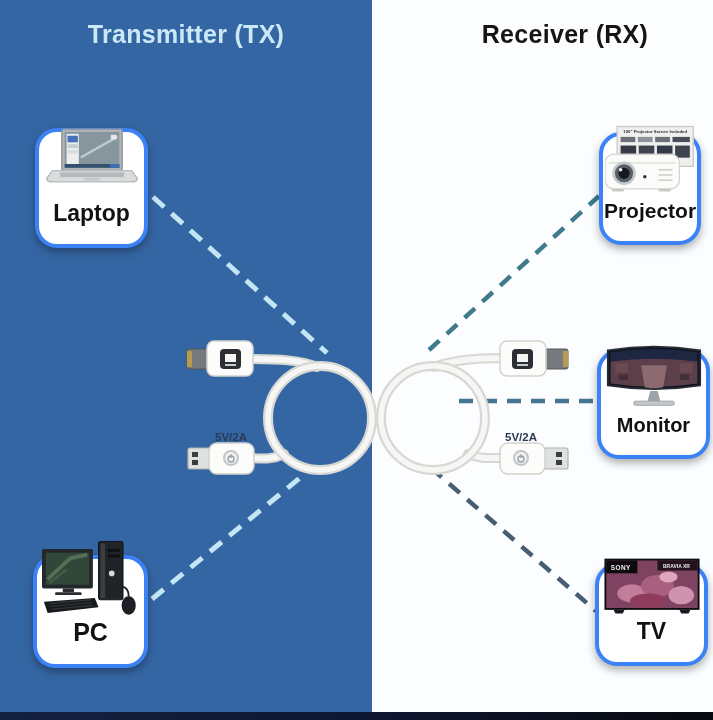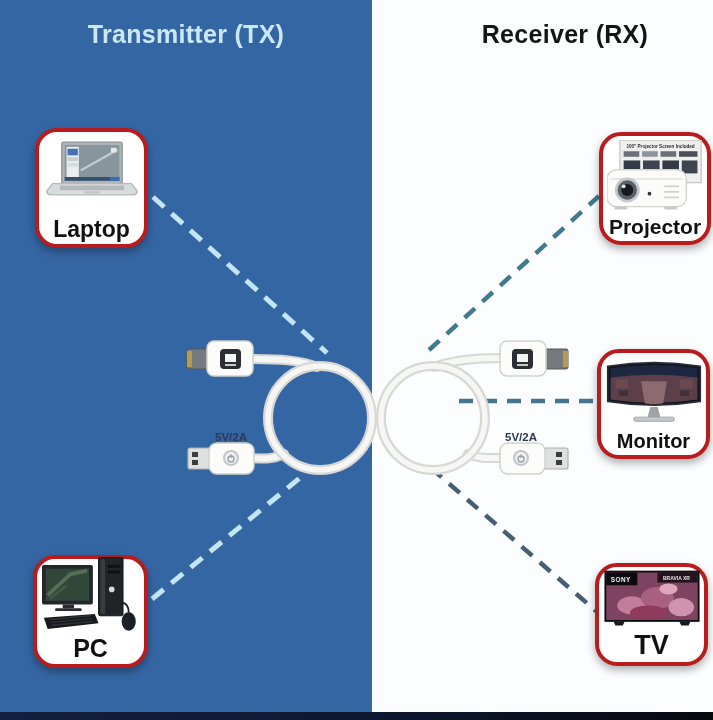--- a/index.html
+++ b/index.html
@@ -8,37 +8,37 @@
     font-family:"Liberation Sans",sans-serif;background:#fcfdfe;
   }
   .panel-left{position:absolute;left:0;top:0;width:372px;height:712px;background:#3566a4;}
   .panel-right{position:absolute;left:372px;top:0;width:341px;height:712px;background:#fcfdfe;}
   .footer-strip{position:absolute;left:0;top:712px;width:713px;height:8px;
     background:linear-gradient(90deg,#13203f 0%,#0e1731 52%,#07090e 100%);}
   .title{position:absolute;top:20px;font-size:25px;font-weight:bold;letter-spacing:.3px;text-align:center;}
   .title-tx{left:0;width:372px;color:#cbe8f7;}
   .title-rx{left:440px;width:250px;color:#151515;}
   .card{
-    position:absolute;background:#ffffff;border:4px solid #b91c1c;border-radius:22px;
+    position:absolute;background:#ffffff;border:4px solid #3b82f6;border-radius:22px;
     box-shadow:0 4px 9px rgba(0,0,0,.32);
     display:flex;flex-direction:column;align-items:center;justify-content:flex-end;
-    box-sizing:border-box;padding:6px 2px 1px 2px;
+    box-sizing:border-box;padding:6px 2px 17px 2px;
   }
   .card .icon{flex:1;display:flex;align-items:center;justify-content:center;width:100%;}
   .card .label{font-weight:bold;color:#111;line-height:1.05;padding-bottom:2px;}
   .card-laptop{left:35px;top:128px;width:113px;height:120px;}
   .card-pc{left:33px;top:555px;width:115px;height:113px;}
-  .card-projector{left:599px;top:132px;width:112px;height:113px;}
+  .card-projector{left:599px;top:132px;width:102px;height:113px;}
   .card-monitor{left:597px;top:349px;width:113px;height:110px;}
   .card-tv{left:595px;top:563px;width:113px;height:103px;}
   .card-laptop .label{font-size:23px;}
   .card-pc .label{font-size:25px;text-align:center;}
   .card-projector .label{font-size:21px;}
   .card-monitor .label{font-size:20px;}
-  .card-tv .label{font-size:27px;}
+  .card-tv .label{font-size:23px;}
   .overlay{position:absolute;left:0;top:0;pointer-events:none;}
 </style>
 </head>
 <body>
 
 <div class="stage">
 
   <div class="panel-left"></div>
   <div class="panel-right"></div>
 

